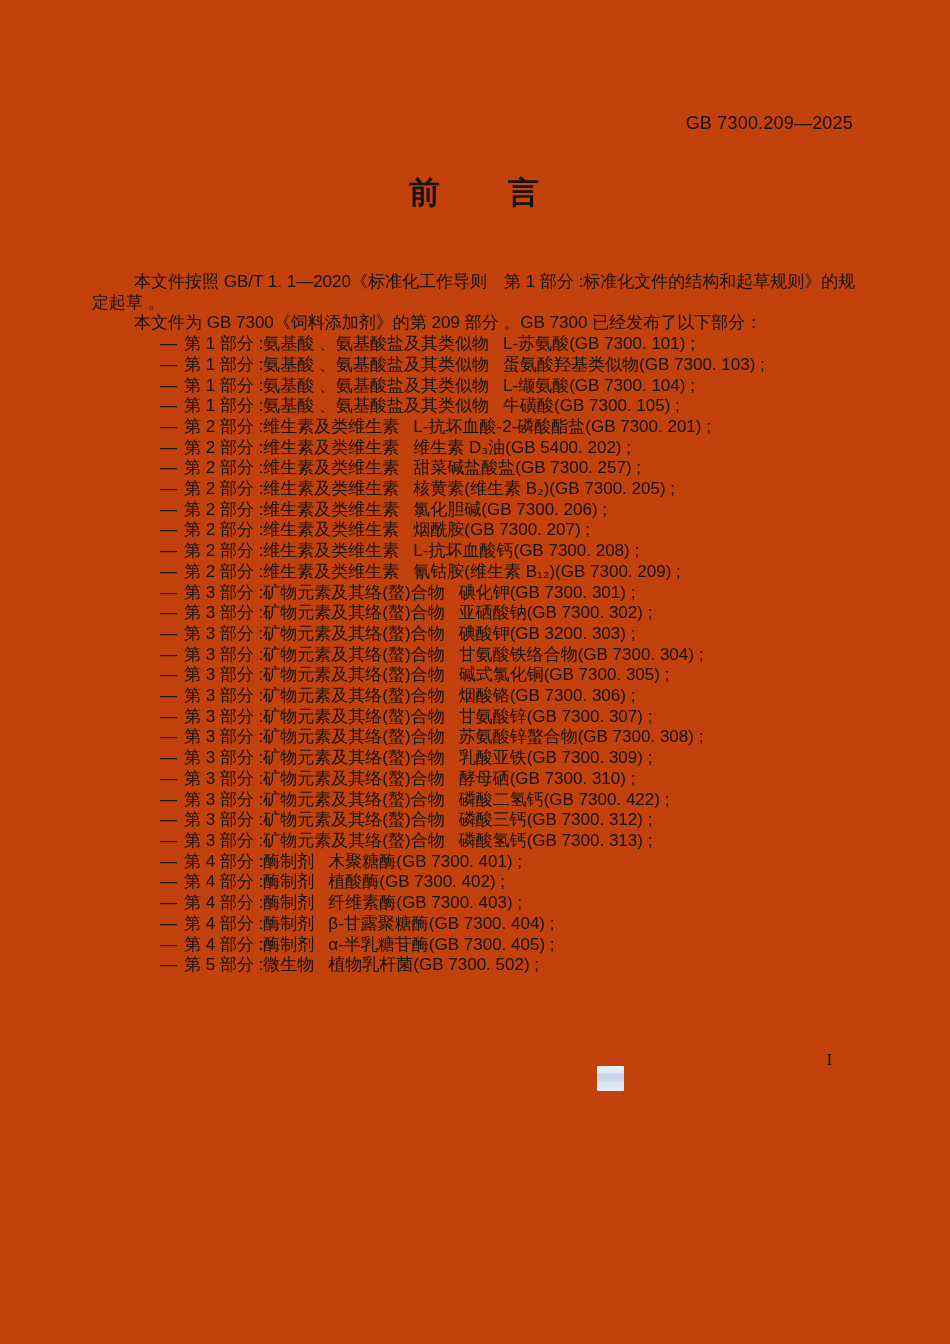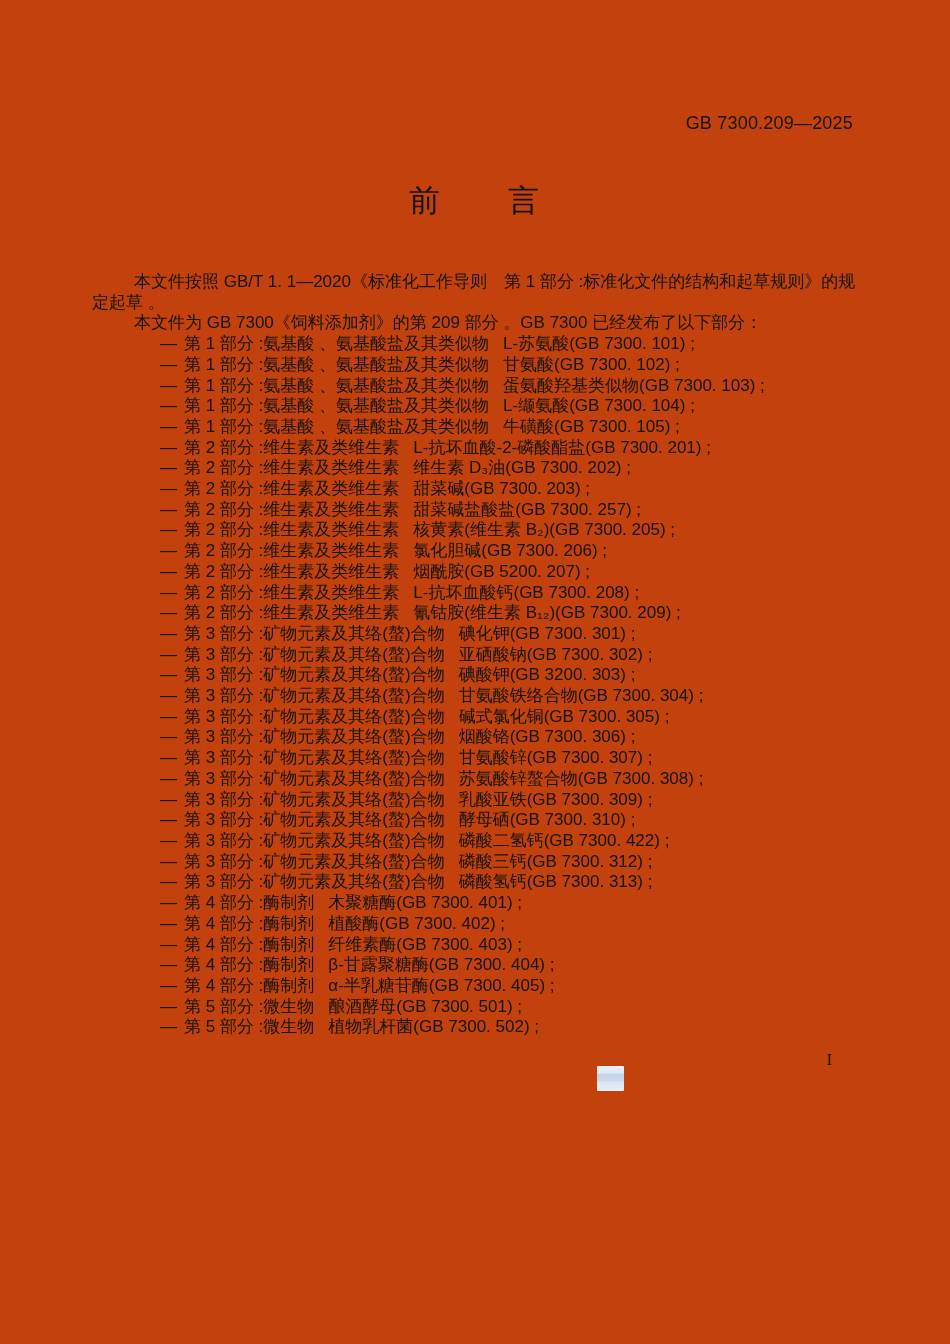--- a/index.html
+++ b/index.html
@@ -19,27 +19,27 @@
   .doc-number {
     position: absolute;
     top: 113px;
     right: 97px;
     font-size: 18px;
     letter-spacing: 0.2px;
     white-space: nowrap;
   }
   .page-title {
     position: absolute;
-    top: 180px;
+    top: 172px;
     left: 0;
     width: 100%;
     margin: 0;
     text-align: center;
     font-size: 31px;
-    font-weight: 400;
+    font-weight: 700;
     letter-spacing: 2px;
     white-space: pre;
   }
   .content {
     position: absolute;
     left: 92px;
     top: 272px;
     width: 790px;
     font-size: 17px;
     line-height: 20.7px;
@@ -102,41 +102,39 @@
     <div id="paragraphs">
   <div class="para-line indent">本文件按照 GB/T 1. 1—2020《标准化工作导则　第 1 部分 :标准化文件的结构和起草规则》的规</div>
 
   <div class="para-line">定起草 。</div>
 
   <div class="para-line indent">本文件为 GB 7300《饲料添加剂》的第 209 部分 。GB 7300 已经发布了以下部分：</div>
 </div>
     <div class="parts-list" id="parts-list">
   <div class="part-row"><span class="dash">—</span><span class="part-label">第 1 部分 :氨基酸 、氨基酸盐及其类似物</span><span class="part-name">L-苏氨酸(GB 7300. 101) ;</span></div>
 
-  <div class="part-row"><span class="dash">—</span><span class="part-label">第 1 部分 :氨基酸 、氨基酸盐及其类似物</span><span class="part-name">甘氨酸(GB 7300. 102) ;</span></div>
 
   <div class="part-row"><span class="dash">—</span><span class="part-label">第 1 部分 :氨基酸 、氨基酸盐及其类似物</span><span class="part-name">蛋氨酸羟基类似物(GB 7300. 103) ;</span></div>
 
   <div class="part-row"><span class="dash">—</span><span class="part-label">第 1 部分 :氨基酸 、氨基酸盐及其类似物</span><span class="part-name">L-缬氨酸(GB 7300. 104) ;</span></div>
 
   <div class="part-row"><span class="dash">—</span><span class="part-label">第 1 部分 :氨基酸 、氨基酸盐及其类似物</span><span class="part-name">牛磺酸(GB 7300. 105) ;</span></div>
 
   <div class="part-row"><span class="dash">—</span><span class="part-label">第 2 部分 :维生素及类维生素</span><span class="part-name">L-抗坏血酸-2-磷酸酯盐(GB 7300. 201) ;</span></div>
 
-  <div class="part-row"><span class="dash">—</span><span class="part-label">第 2 部分 :维生素及类维生素</span><span class="part-name">维生素 D₃油(GB 7300. 202) ;</span></div>
+  <div class="part-row"><span class="dash">—</span><span class="part-label">第 2 部分 :维生素及类维生素</span><span class="part-name">维生素 D₃油(GB 5400. 202) ;</span></div>
 
-  <div class="part-row"><span class="dash">—</span><span class="part-label">第 2 部分 :维生素及类维生素</span><span class="part-name">甜菜碱(GB 7300. 203) ;</span></div>
 
   <div class="part-row"><span class="dash">—</span><span class="part-label">第 2 部分 :维生素及类维生素</span><span class="part-name">甜菜碱盐酸盐(GB 7300. 257) ;</span></div>
 
   <div class="part-row"><span class="dash">—</span><span class="part-label">第 2 部分 :维生素及类维生素</span><span class="part-name">核黄素(维生素 B₂)(GB 7300. 205) ;</span></div>
 
   <div class="part-row"><span class="dash">—</span><span class="part-label">第 2 部分 :维生素及类维生素</span><span class="part-name">氯化胆碱(GB 7300. 206) ;</span></div>
 
-  <div class="part-row"><span class="dash">—</span><span class="part-label">第 2 部分 :维生素及类维生素</span><span class="part-name">烟酰胺(GB 5200. 207) ;</span></div>
+  <div class="part-row"><span class="dash">—</span><span class="part-label">第 2 部分 :维生素及类维生素</span><span class="part-name">烟酰胺(GB 7300. 207) ;</span></div>
 
   <div class="part-row"><span class="dash">—</span><span class="part-label">第 2 部分 :维生素及类维生素</span><span class="part-name">L-抗坏血酸钙(GB 7300. 208) ;</span></div>
 
   <div class="part-row"><span class="dash">—</span><span class="part-label">第 2 部分 :维生素及类维生素</span><span class="part-name">氰钴胺(维生素 B₁₂)(GB 7300. 209) ;</span></div>
 
   <div class="part-row"><span class="dash">—</span><span class="part-label">第 3 部分 :矿物元素及其络(螯)合物</span><span class="part-name">碘化钾(GB 7300. 301) ;</span></div>
 
   <div class="part-row"><span class="dash">—</span><span class="part-label">第 3 部分 :矿物元素及其络(螯)合物</span><span class="part-name">亚硒酸钠(GB 7300. 302) ;</span></div>
 
   <div class="part-row"><span class="dash">—</span><span class="part-label">第 3 部分 :矿物元素及其络(螯)合物</span><span class="part-name">碘酸钾(GB 3200. 303) ;</span></div>
@@ -164,21 +162,20 @@
   <div class="part-row"><span class="dash">—</span><span class="part-label">第 4 部分 :酶制剂</span><span class="part-name">木聚糖酶(GB 7300. 401) ;</span></div>
 
   <div class="part-row"><span class="dash">—</span><span class="part-label">第 4 部分 :酶制剂</span><span class="part-name">植酸酶(GB 7300. 402) ;</span></div>
 
   <div class="part-row"><span class="dash">—</span><span class="part-label">第 4 部分 :酶制剂</span><span class="part-name">纤维素酶(GB 7300. 403) ;</span></div>
 
   <div class="part-row"><span class="dash">—</span><span class="part-label">第 4 部分 :酶制剂</span><span class="part-name">β-甘露聚糖酶(GB 7300. 404) ;</span></div>
 
   <div class="part-row"><span class="dash">—</span><span class="part-label">第 4 部分 :酶制剂</span><span class="part-name">α-半乳糖苷酶(GB 7300. 405) ;</span></div>
 
-  <div class="part-row"><span class="dash">—</span><span class="part-label">第 5 部分 :微生物</span><span class="part-name">酿酒酵母(GB 7300. 501) ;</span></div>
 
   <div class="part-row"><span class="dash">—</span><span class="part-label">第 5 部分 :微生物</span><span class="part-name">植物乳杆菌(GB 7300. 502) ;</span></div>
 
 </div>
   </div>
 
   <div class="watermark-stamp"></div>
 
   <div class="page-number">I</div>
 

